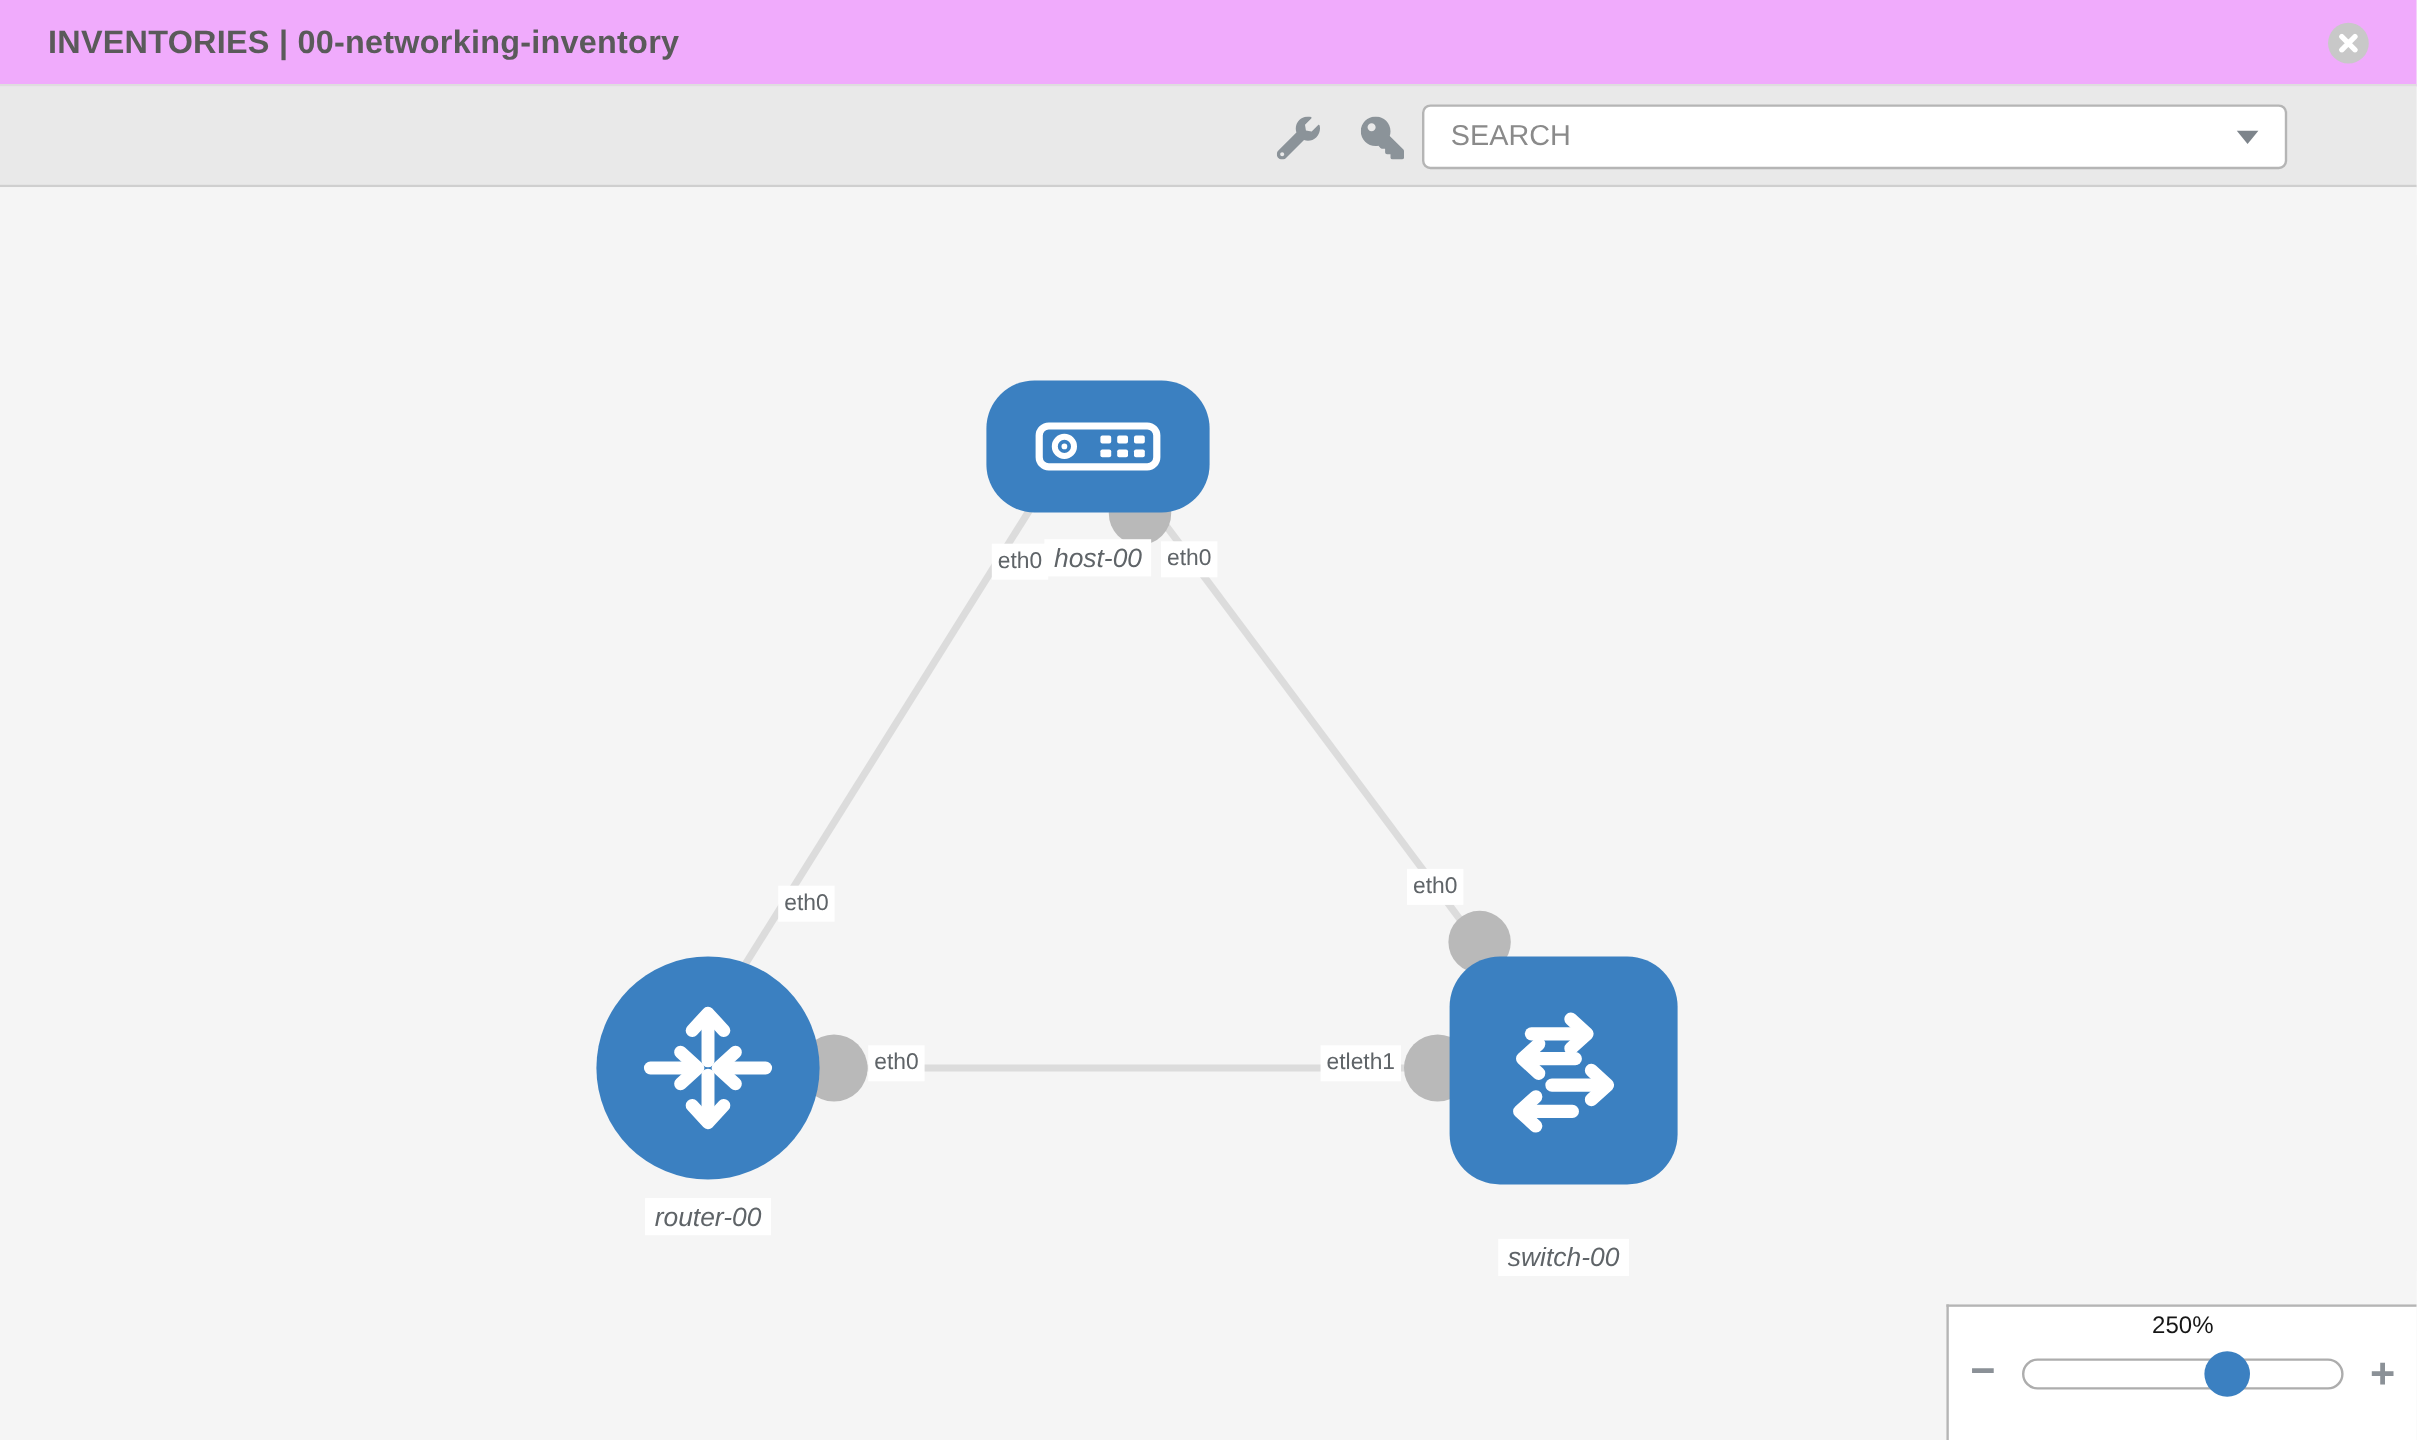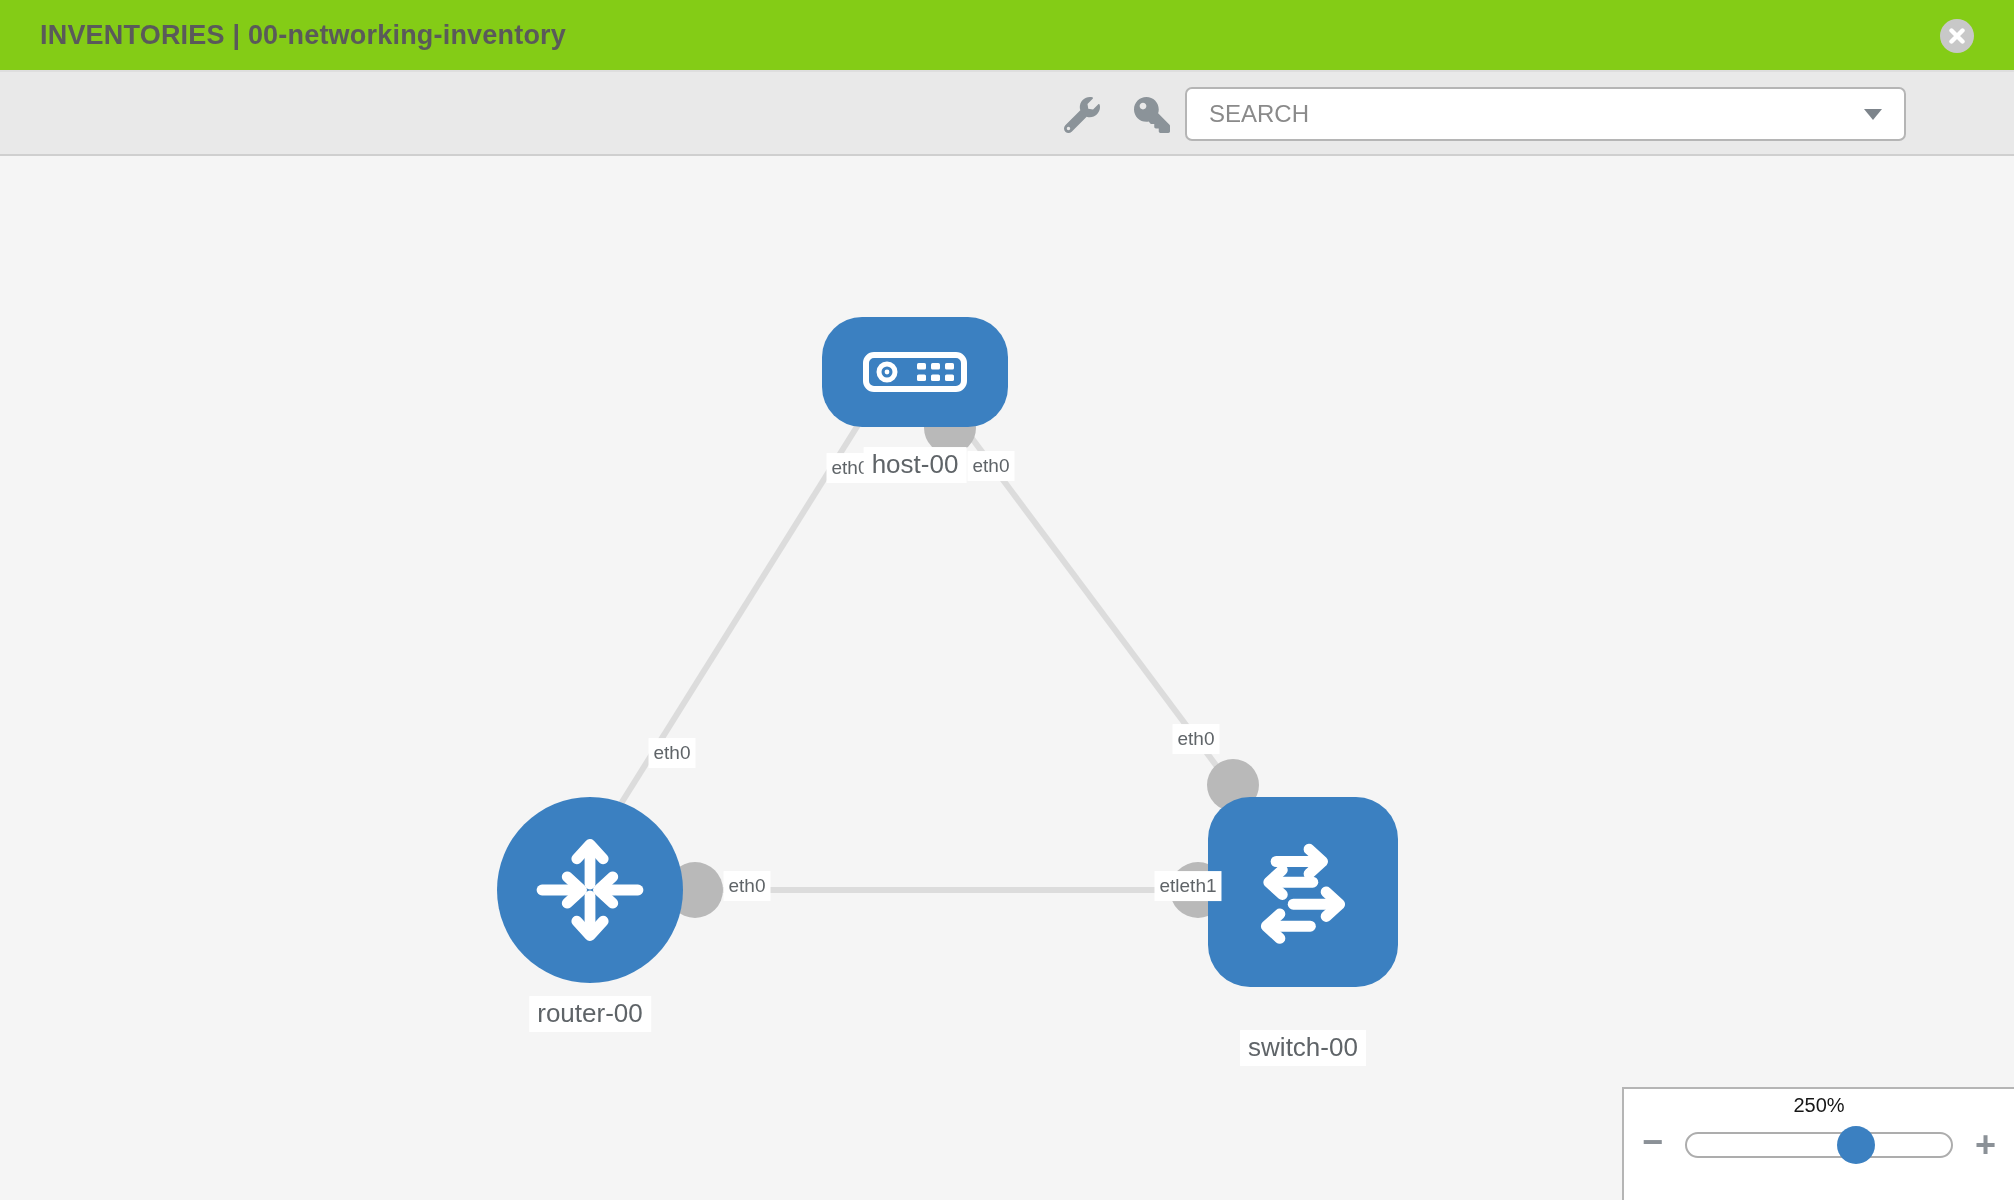--- a/index.html
+++ b/index.html
@@ -2,21 +2,21 @@
 <html><head>
 <meta charset="utf-8">
 <style>
   html,body{margin:0;padding:0;background:#fff;}
   .page{
     position:relative;width:2014px;height:1200px;overflow:hidden;
     font-family:"Liberation Sans",sans-serif;background:#f5f5f5;
   }
   
   .header{
-    position:absolute;top:0;left:0;width:100%;height:72px;background:#84cc16;
+    position:absolute;top:0;left:0;width:100%;height:72px;background:#f0abfc;
     border-bottom:2px solid #dedede;box-sizing:border-box;
   }
   .page-title{
     position:absolute;left:40px;top:0;line-height:70px;
     font-size:27px;font-weight:bold;color:#5a5a5a;letter-spacing:.2px;
   }
   .close-btn{
     position:absolute;right:40px;top:19px;width:34px;height:34px;border-radius:50%;
     background:#c8c8c8;cursor:pointer;display:flex;align-items:center;justify-content:center;
   }
@@ -50,21 +50,21 @@
   .edges-svg{position:absolute;top:0;left:0;}
   .node{position:absolute;display:flex;align-items:center;justify-content:center;cursor:pointer;}
   .node.host{border-radius:40px;}
   .node.router{border-radius:50%;}
   .node.switch{border-radius:42px;}
   .chip{
     position:absolute;transform:translate(-50%,-50%);background:#ffffff;
     color:#5f6468;white-space:nowrap;line-height:1.15;
   }
   .if-label{font-size:19px;padding:4px 5px;z-index:4;}
-  .node-label{font-size:26px;padding:3px 8px;z-index:5;}
+  .node-label{font-size:22px;padding:3px 8px;z-index:5;font-style:italic;}
   
   .zoom-panel{
     position:absolute;left:1622px;top:1087px;width:392px;height:113px;background:#ffffff;
     border-left:2px solid #b5b5b5;border-top:2px solid #b5b5b5;box-sizing:border-box;
   }
   .zoom-value{
     position:absolute;top:5px;left:0;width:100%;text-align:center;
     font-size:20px;color:#161616;
   }
   .zoom-row{
@@ -168,21 +168,21 @@
             <path d="M56 78 L22 78"></path>
             <path d="M31 68 L20 78 L31 88"></path>
           </g>
         </svg>
       </div>
       <div class="chip if-label" style="left: 850px; top: 312px;">eth0</div>
       <div class="chip if-label" style="left: 991px; top: 310px;">eth0</div>
       <div class="chip if-label" style="left: 672px; top: 597px;">eth0</div>
       <div class="chip if-label" style="left: 1196px; top: 583px;">eth0</div>
       <div class="chip if-label" style="left: 747px; top: 730px;">eth0</div>
-      <div class="chip if-label" style="left: 1188px; top: 730px;">etleth1</div>
+      <div class="chip if-label" style="left: 1134px; top: 730px;">etleth1</div>
       <div class="chip node-label" style="left: 915px; top: 309px;">host-00</div>
       <div class="chip node-label" style="left: 590px; top: 858px;">router-00</div>
       <div class="chip node-label" style="left: 1303px; top: 856px; margin-top: 36px;">switch-00</div>
     </div>
 
   <div class="zoom-panel">
     <div class="zoom-value">250%</div>
     <div class="zoom-row">
       <span class="zoom-btn minus">−</span>
       <div class="slider-track">

